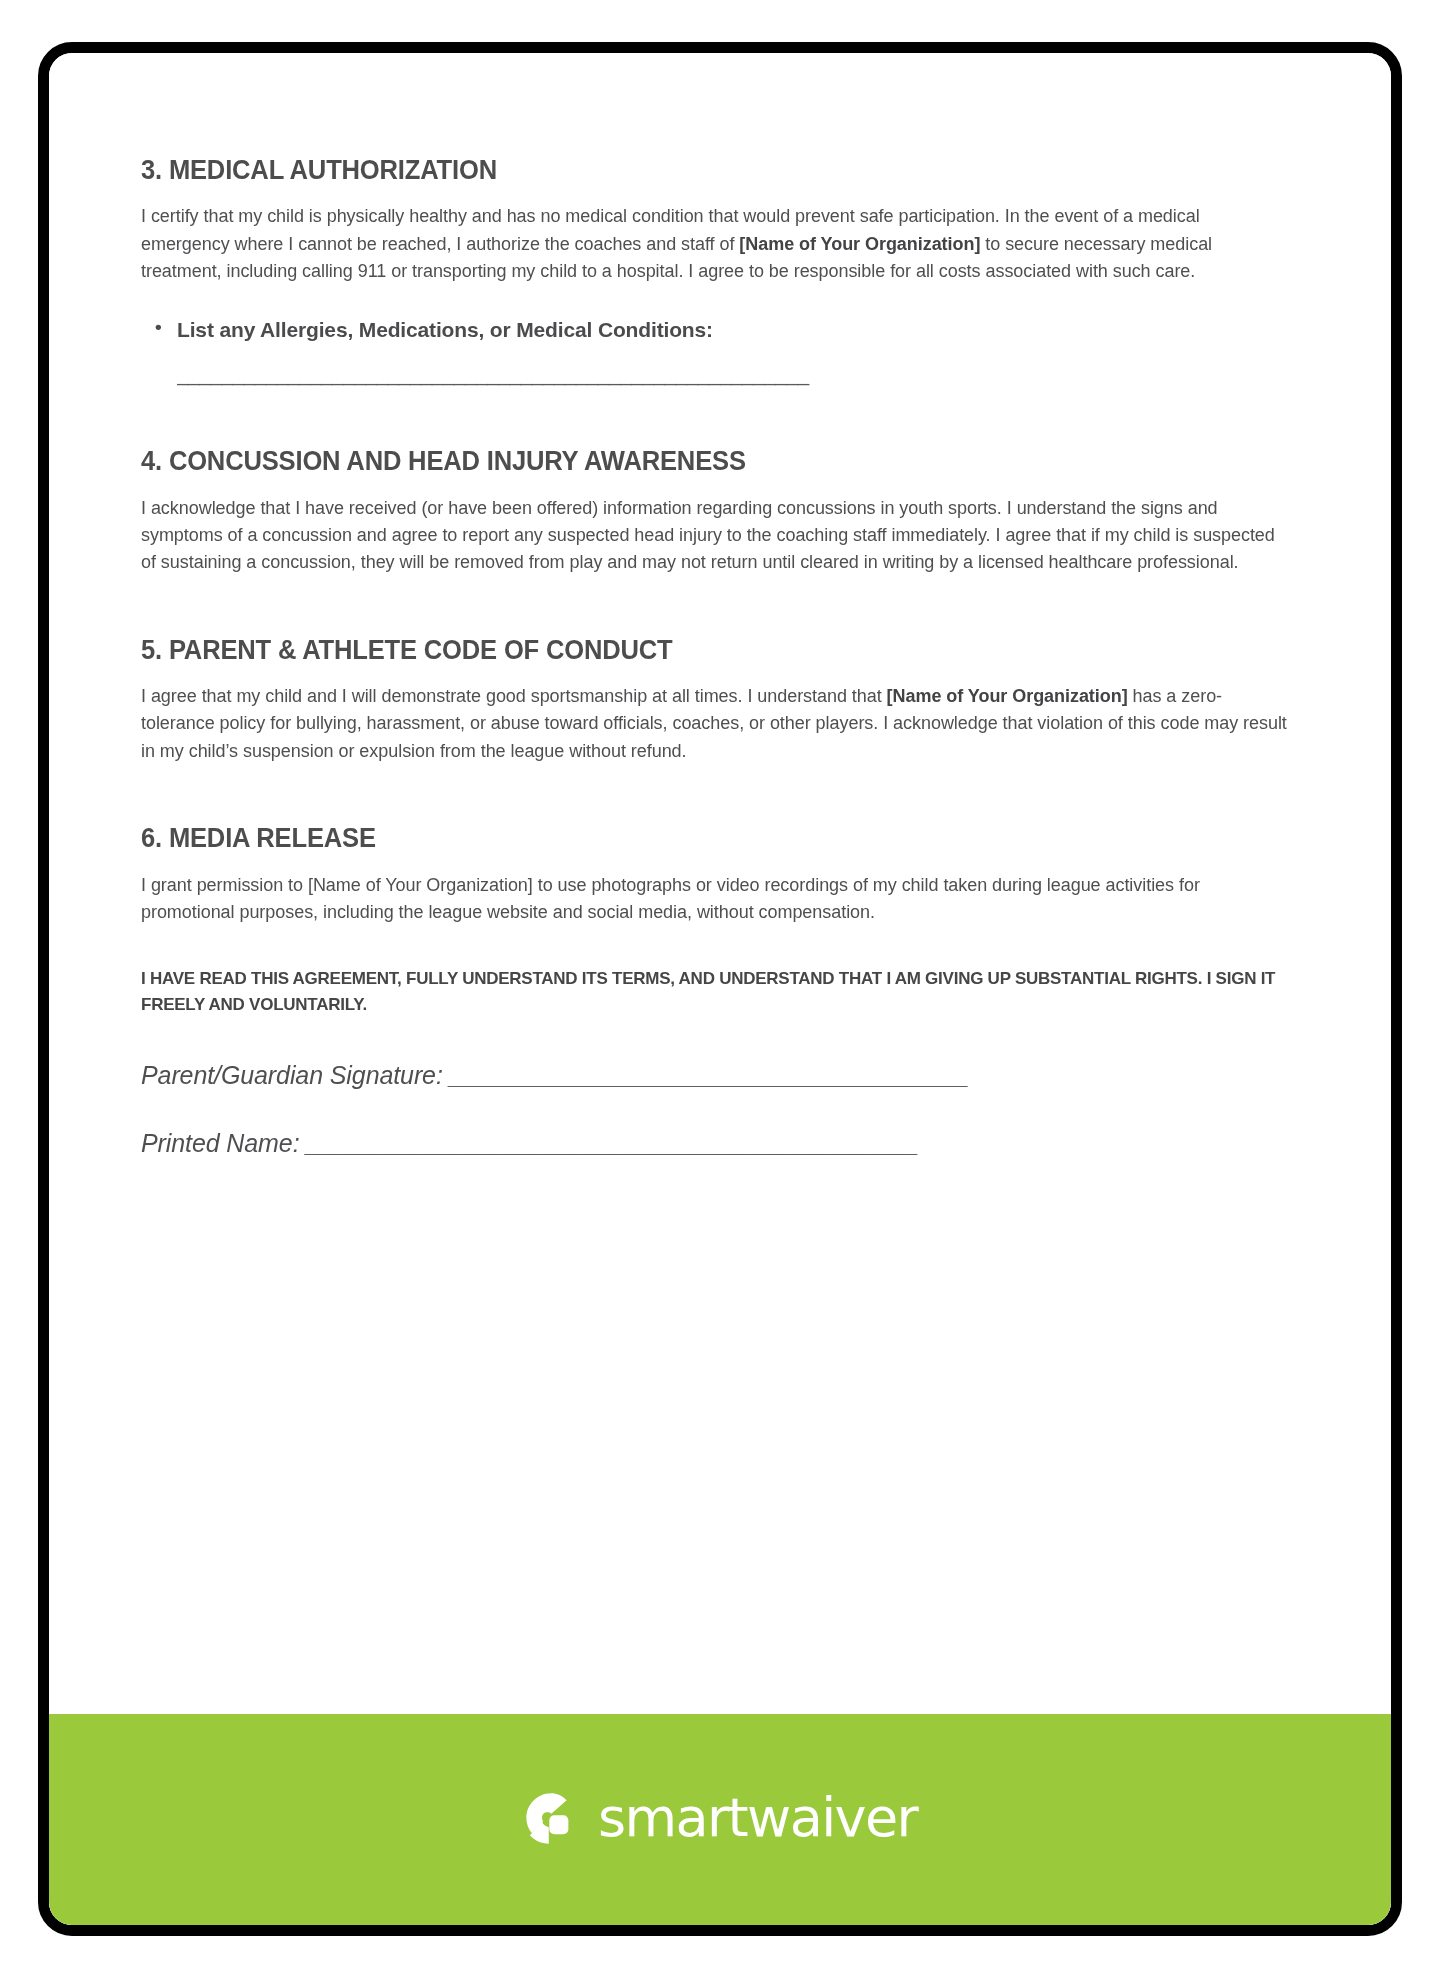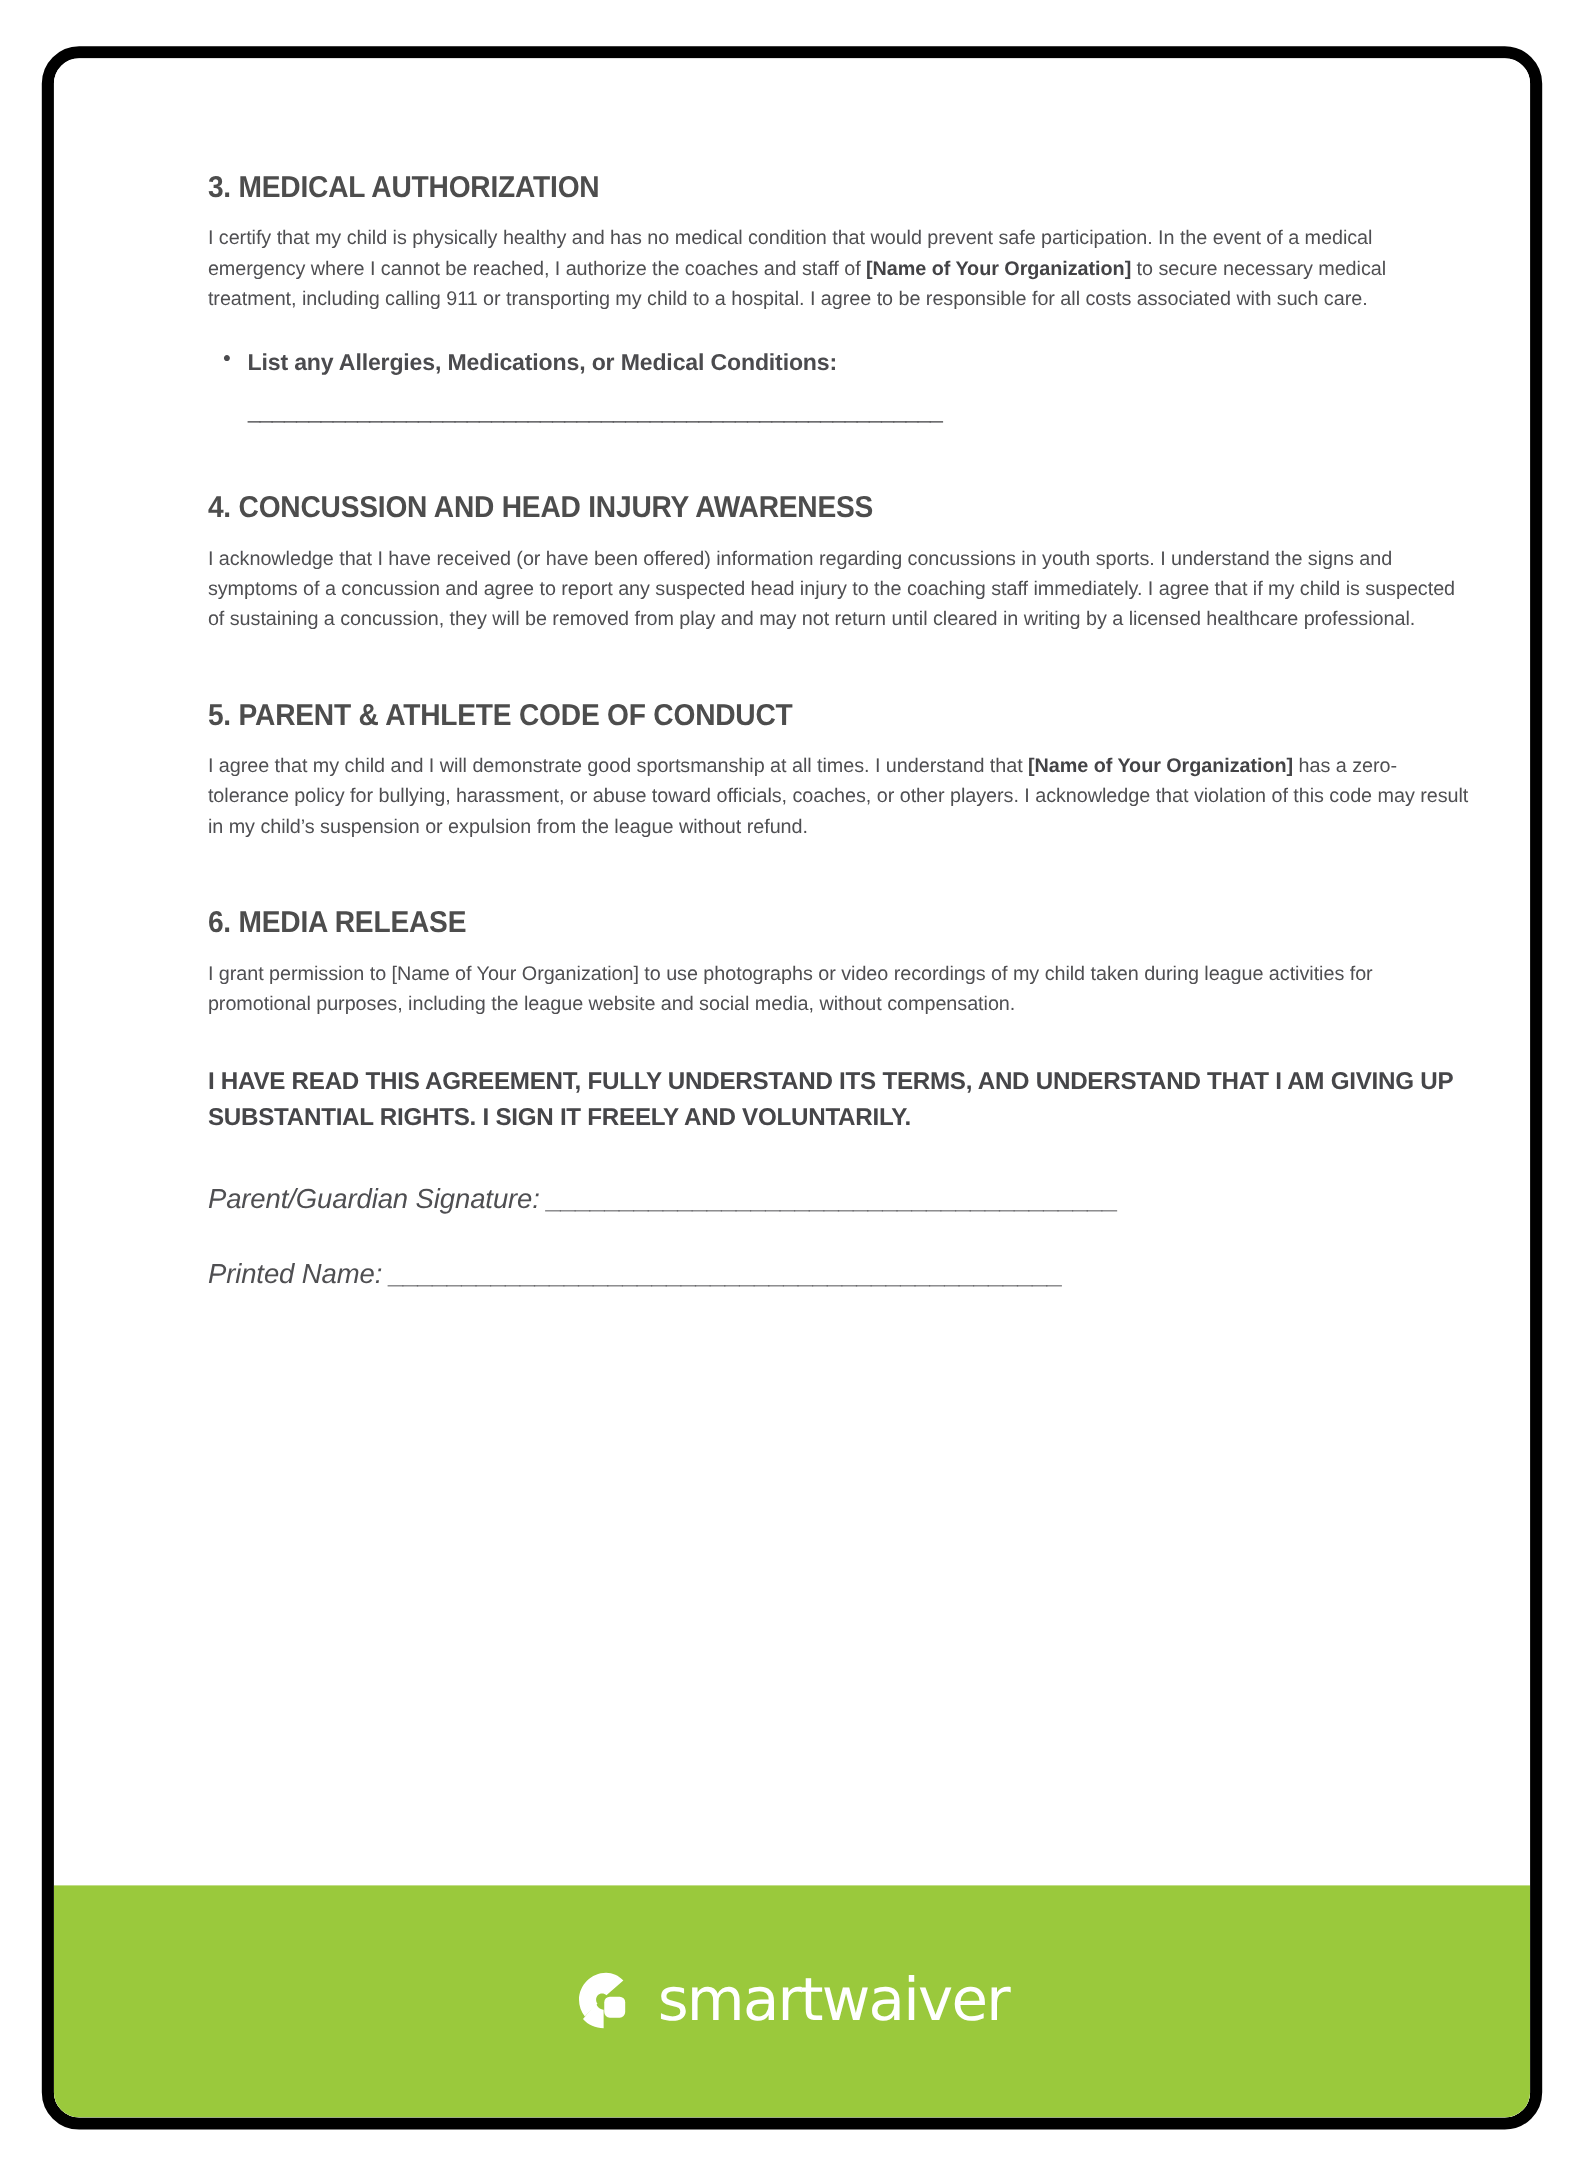--- a/index.html
+++ b/index.html
@@ -34,21 +34,20 @@
     right: 0;
     bottom: 0;
     background: #ffffff;
   }
 
   .content {
     position: absolute;
     left: 92px;
     top: 100px;
     width: 1148px;
-    margin-left: 48px;
   }
 
   h2.section-title {
     font-size: 27.5px;
     font-weight: 700;
     letter-spacing: -0.2px;
     color: #4d4d4d;
     margin: 0 0 16px 0;
     line-height: 1.25;
     font-stretch: condensed;
@@ -99,21 +98,21 @@
     margin-top: 14px;
     font-size: 21px;
     color: #5a5a5d;
     letter-spacing: -0.6px;
     white-space: nowrap;
     overflow: hidden;
     font-weight: 400;
   }
 
   p.affirmation {
-    font-size: 22px;
+    font-size: 17px;
     font-weight: 700;
     color: #464649;
     line-height: 1.5;
     margin: 0;
     letter-spacing: -0.25px;
   }
 
   .sig-row {
     font-size: 25px;
     color: #4f4f52;

